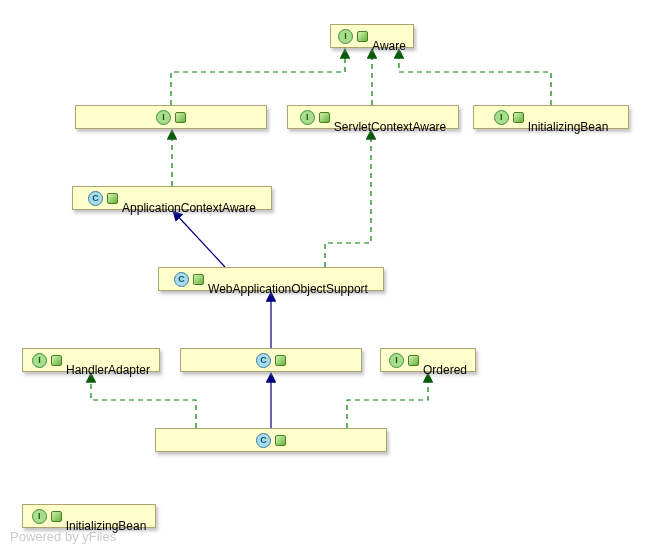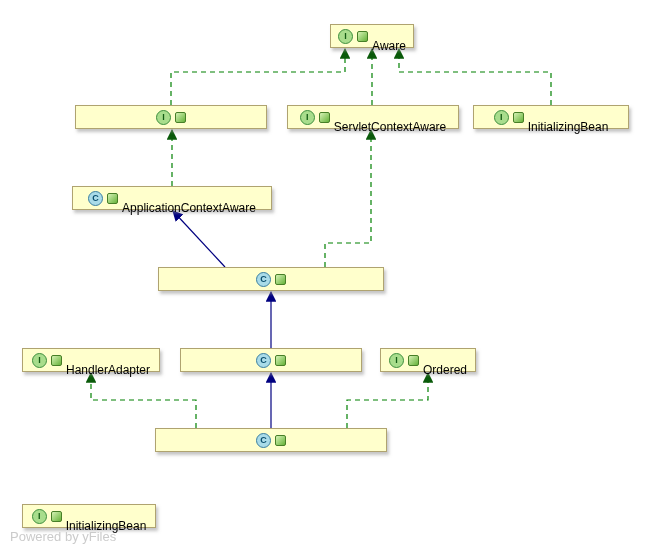--- a/index.html
+++ b/index.html
@@ -87,20 +87,21 @@
         <span class="label">InitializingBean</span>
       </div>
       <div class="node" style="left: 72px; top: 186px; width: 200px; height: 24px;">
         <span class="badge class">C</span>
         <span class="modifier"></span>
         <span class="label">ApplicationContextAware</span>
       </div>
       <div class="node" style="left: 158px; top: 267px; width: 226px; height: 24px;">
         <span class="badge class">C</span>
         <span class="modifier"></span>
+        <span class="label">WebApplicationObjectSupport</span>
       </div>
       <div class="node" style="left: 22px; top: 348px; width: 138px; height: 24px;">
         <span class="badge interface">I</span>
         <span class="modifier"></span>
         <span class="label">HandlerAdapter</span>
       </div>
       <div class="node" style="left: 180px; top: 348px; width: 182px; height: 24px;">
         <span class="badge class">C</span>
         <span class="modifier"></span>
       </div>

